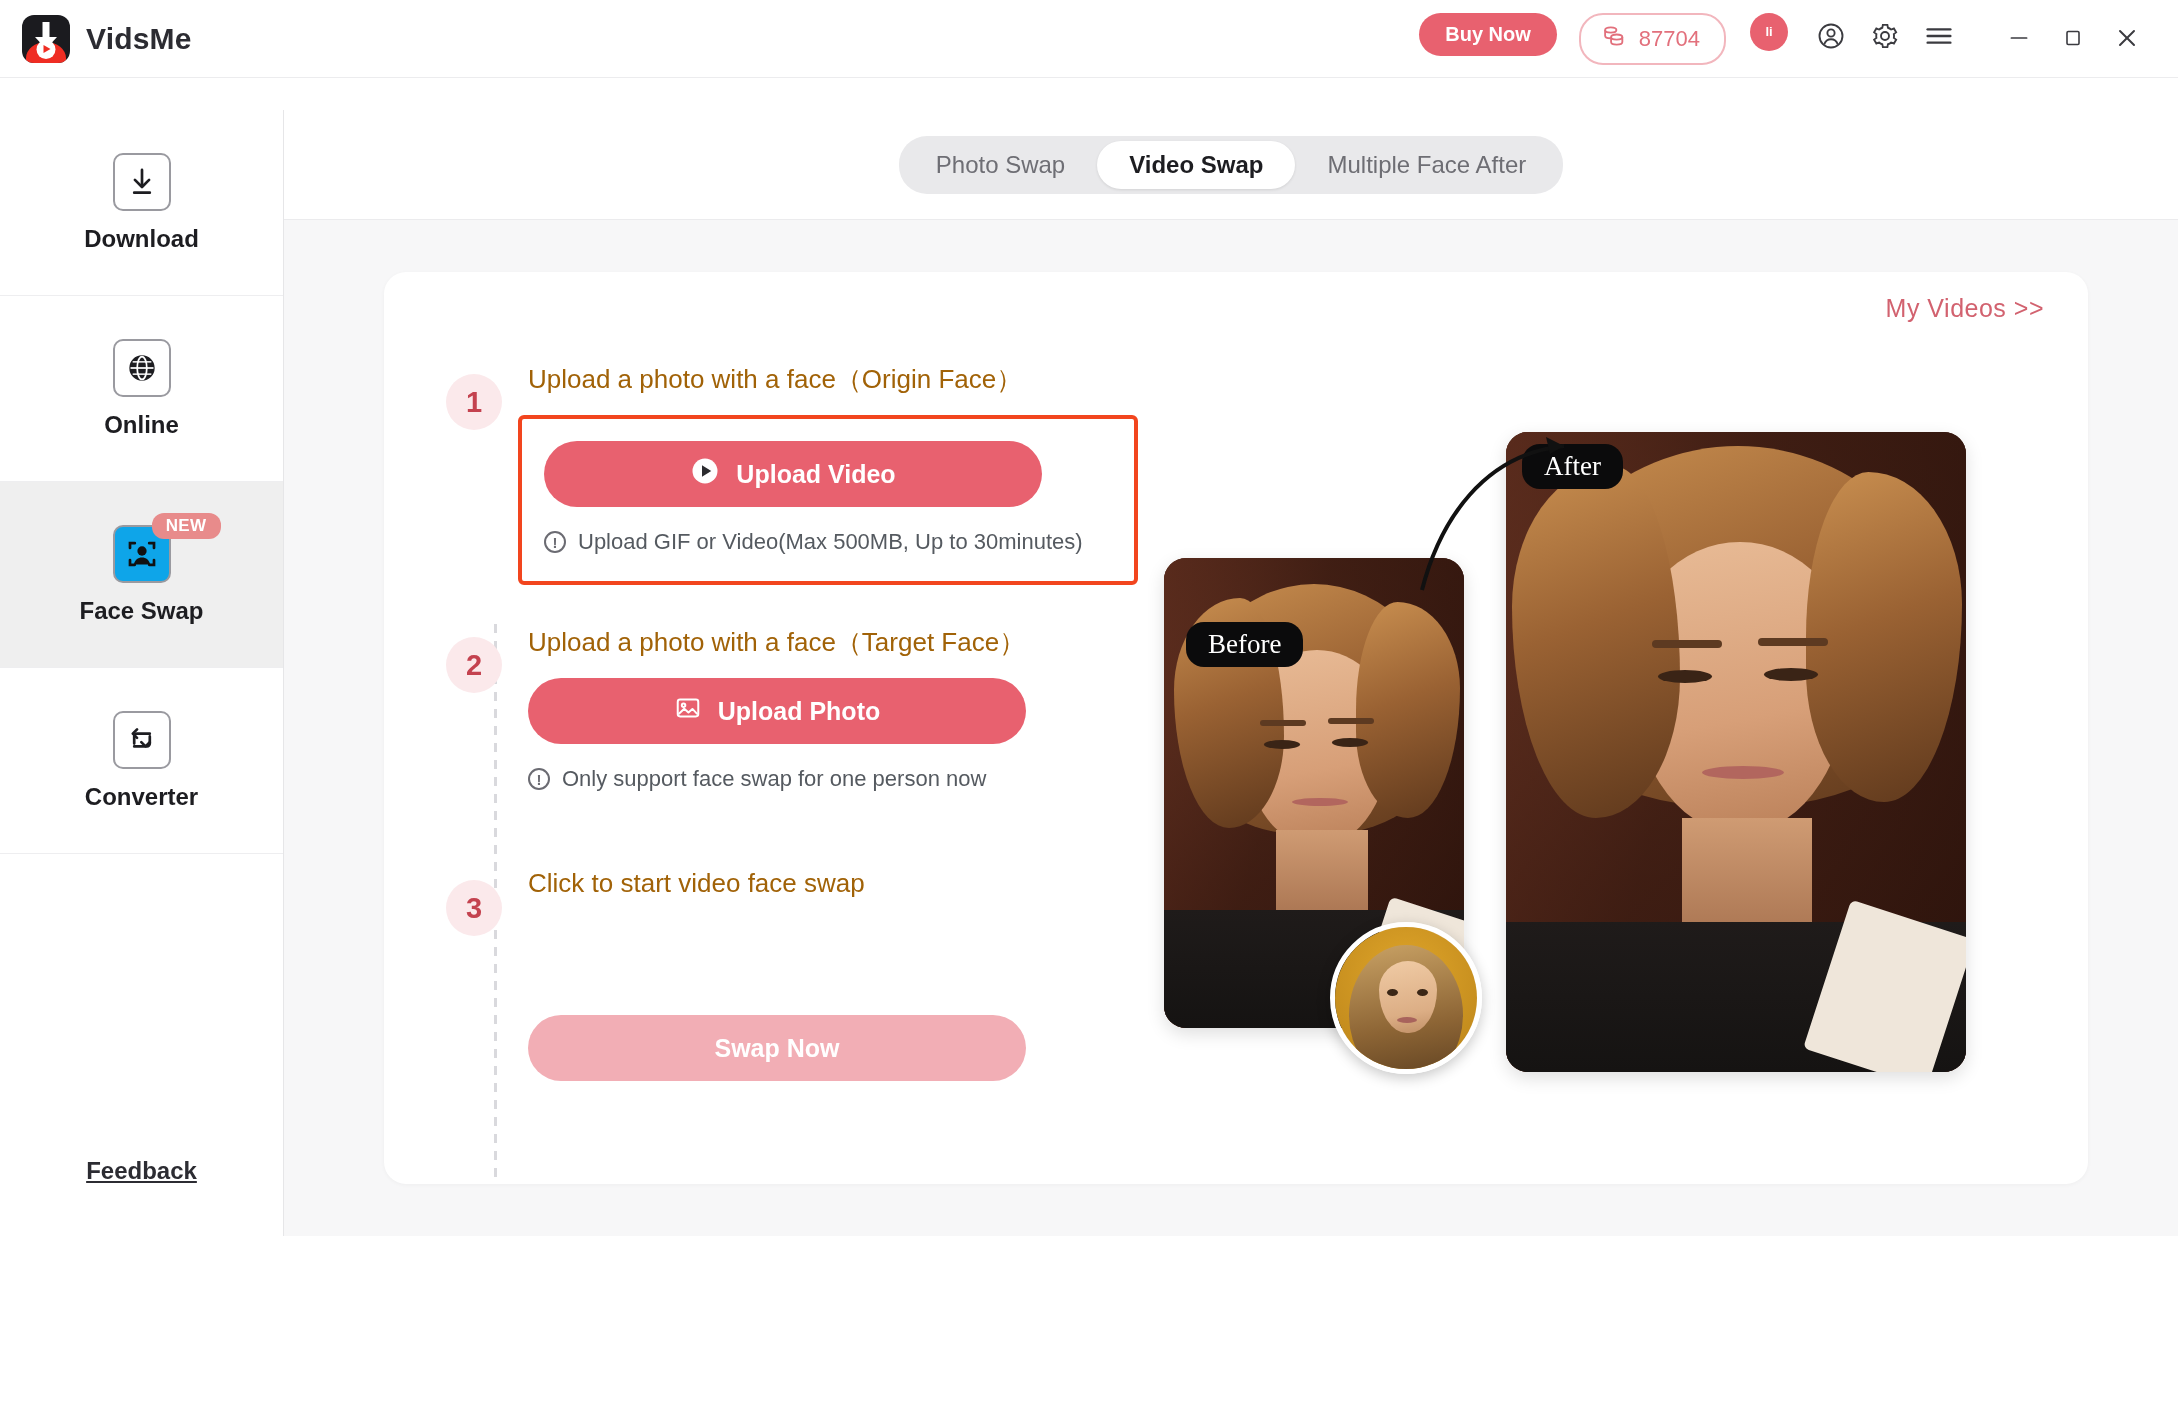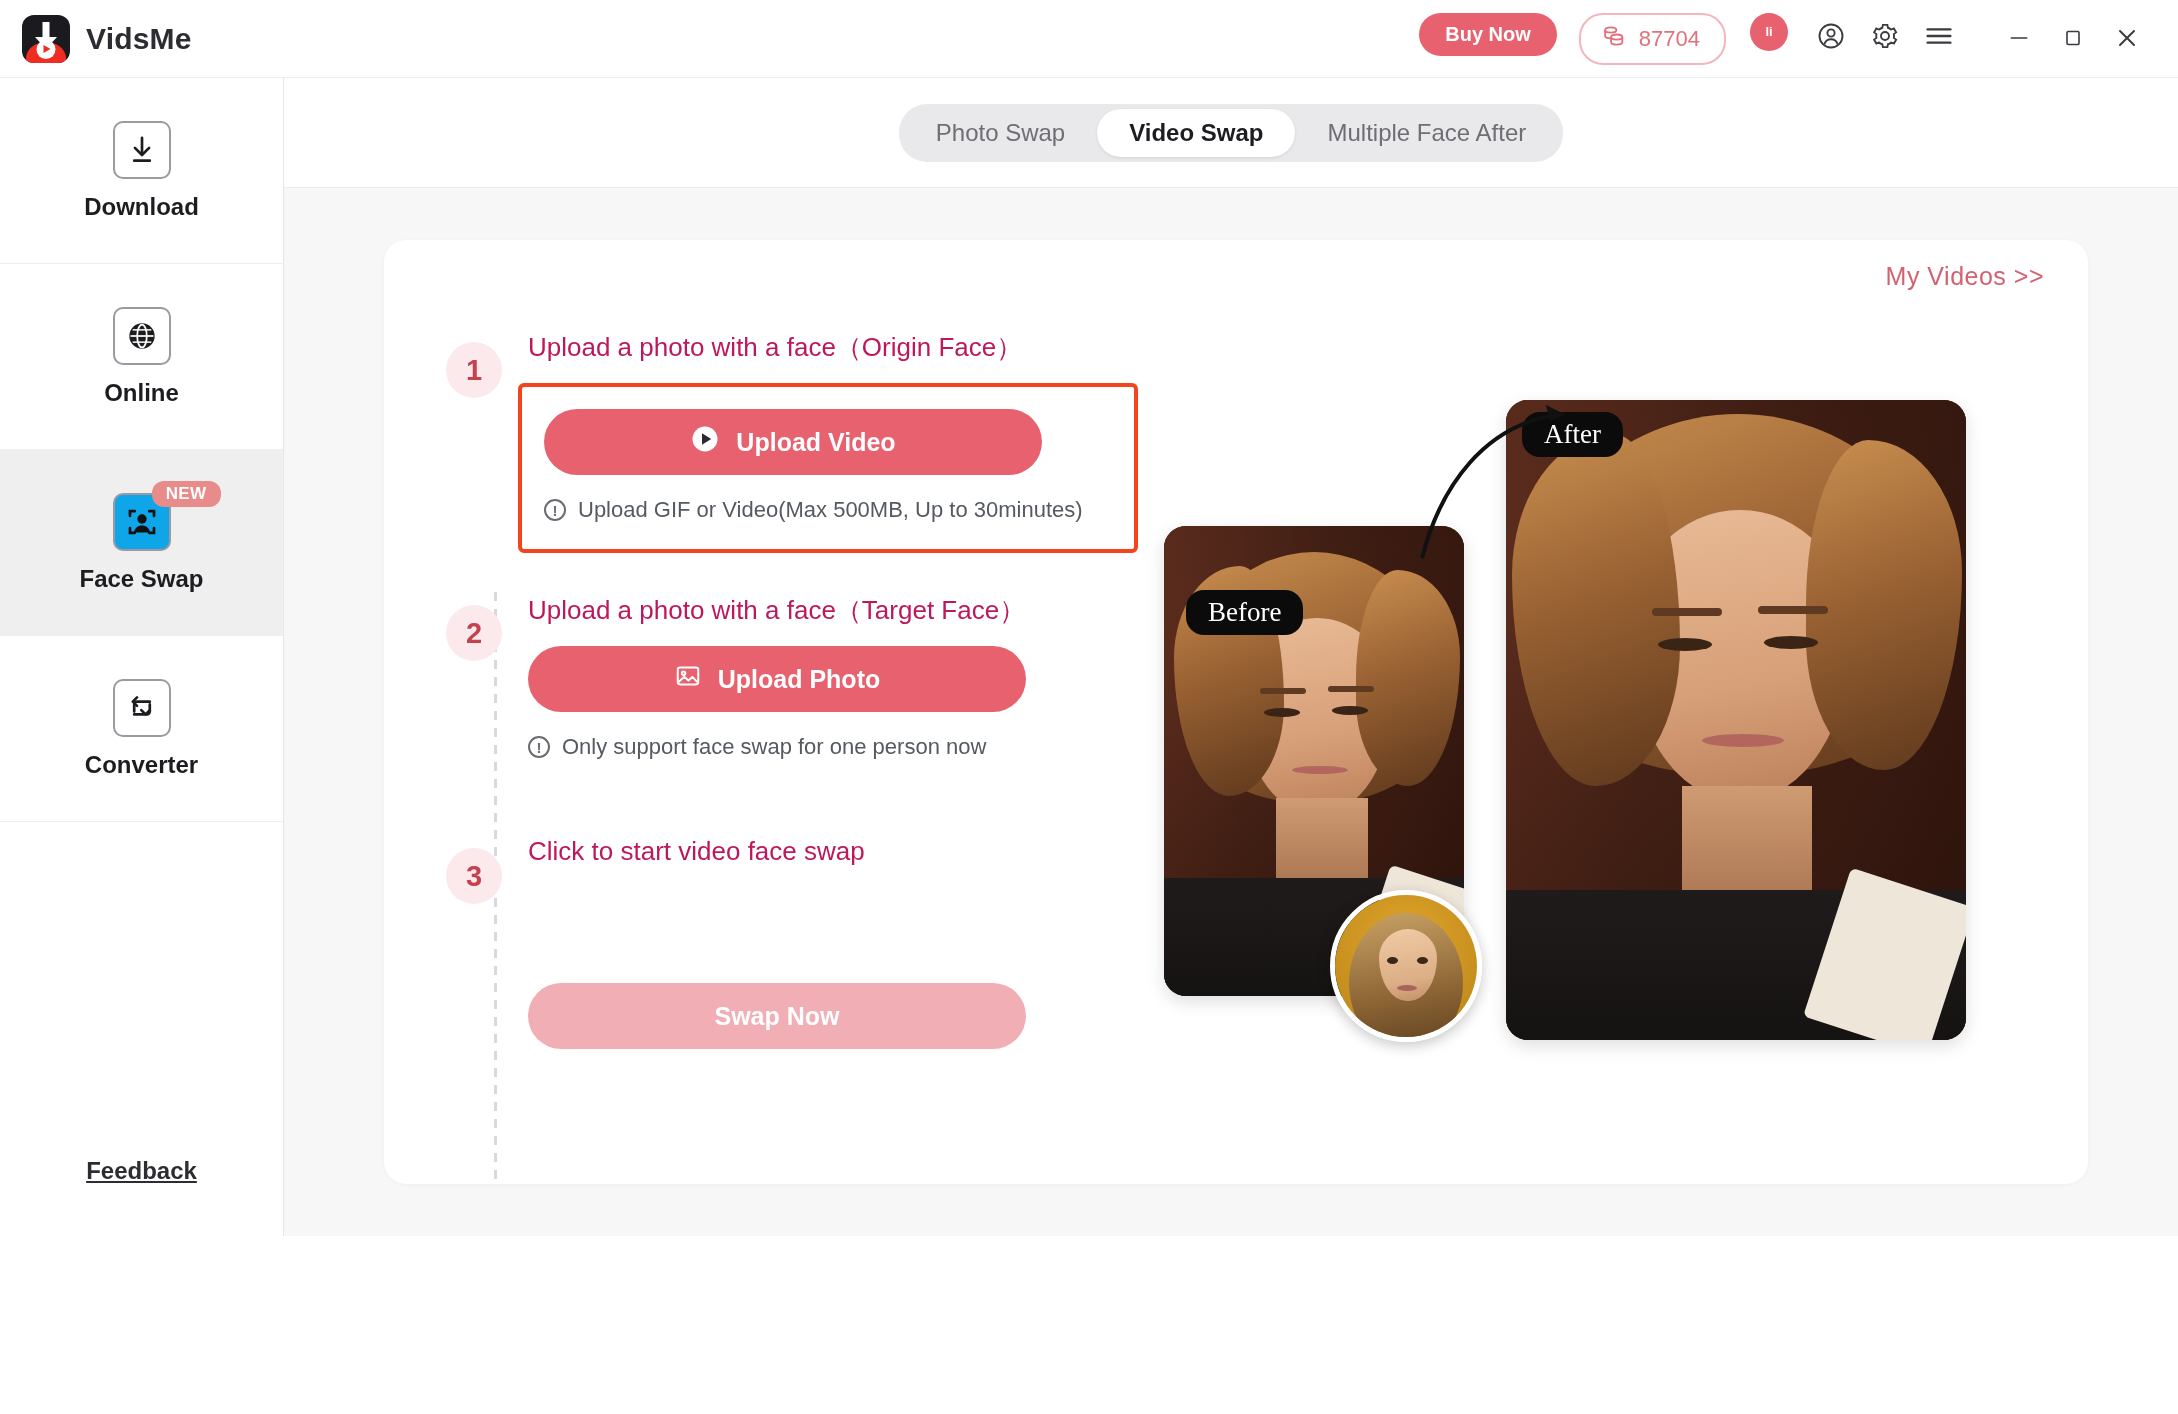--- a/index.html
+++ b/index.html
@@ -6,21 +6,21 @@
   html, body {
     width: 2178px; height: 1414px;
     font-family: "Liberation Sans", sans-serif;
     background: #ffffff;
     overflow: hidden;
   }
   .app {
     position: relative;
     width: 2178px; height: 1236px;
     background: #ffffff;
-    display: flex; flex-direction: column;
+    display: flex; flex-direction: column; gap: 32px;
   }
 
   
   .titlebar {
     height: 78px; min-height: 78px;
     background: #ffffff;
     display: flex; align-items: center;
     padding: 0 24px 0 22px;
     border-bottom: 1px solid #ececee;
     position: relative; z-index: 20;
@@ -227,21 +227,21 @@
   }
   .step-num {
     width: 56px; height: 56px; min-width: 56px;
     border-radius: 50%; background: #fbe9eb;
     display: flex; align-items: center; justify-content: center;
     color: #c4424f; font-size: 29px; font-weight: bold;
     margin-top: 12px;
   }
   .step-body { flex: 1; }
   .step-title {
-    font-size: 26px; color: #be185d;
+    font-size: 26px; color: #a16207;
     margin-bottom: 18px; white-space: nowrap;
   }
   .upload-btn {
     display: flex; align-items: center; justify-content: center;
     gap: 16px;
     width: 498px; height: 66px;
     background: #e8616f; color: #fff;
     border: none; border-radius: 33px;
     font-size: 25px; font-weight: bold;
     cursor: pointer;

